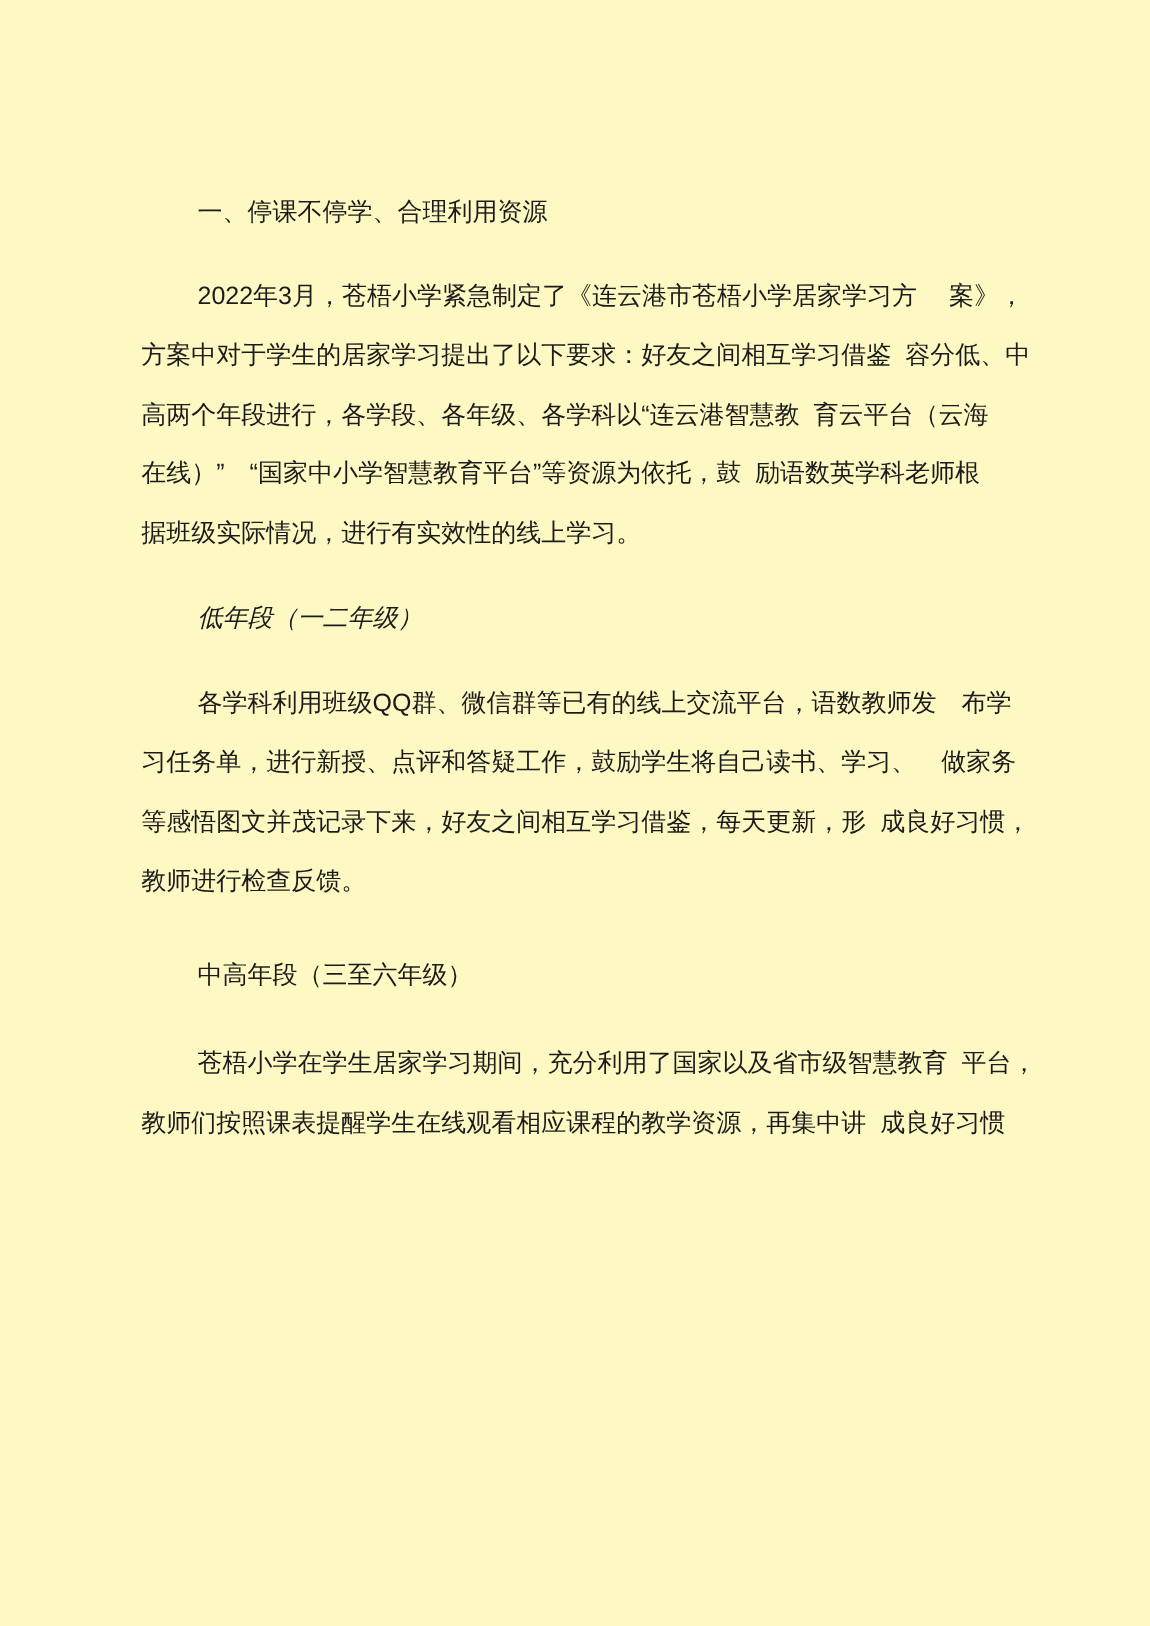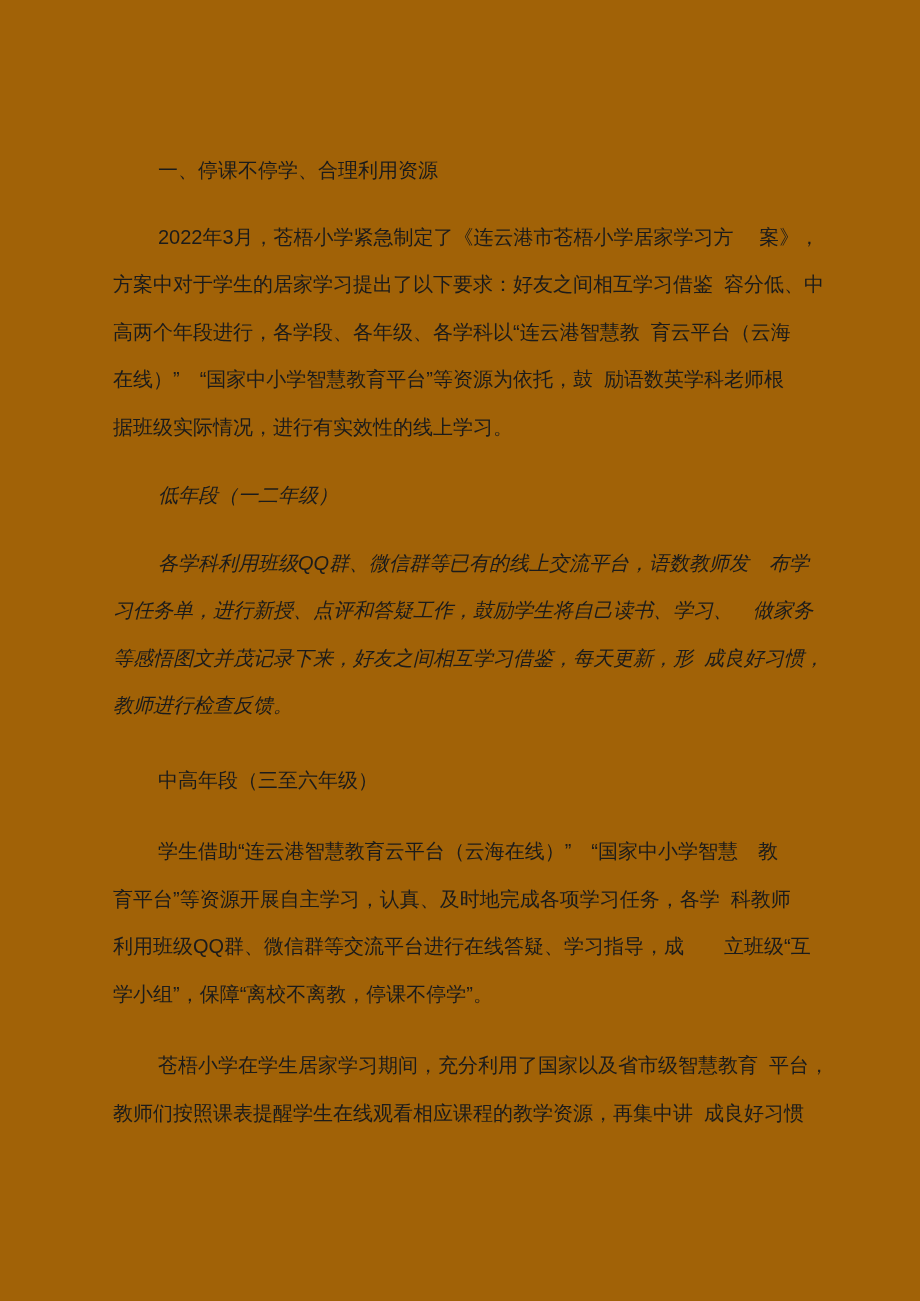--- a/index.html
+++ b/index.html
@@ -11,40 +11,40 @@
     width: 920px;
     height: 1301px;
     font-family: "Liberation Sans", "DejaVu Sans", sans-serif;
     overflow: hidden;
   }
   .page {
     box-sizing: border-box;
     width: 920px;
     height: 1301px;
     padding: 147px 40px 0 113px;
-    background: #a16207;
+    background: #fef9c3;
   }
   .block {
     width: 770px;
   }
   .line {
     font-size: 20px;
     line-height: 47.5px;
     color: #1b1b1b;
     white-space: pre;          
     letter-spacing: 0;
   }
   .line.first {
     padding-left: 45px;        
   }
   
   .b1 { margin-bottom: 19px; }
   .b2 { margin-bottom: 21px; }
   .b3 { margin-bottom: 20px; font-style: italic; }
-  .b4 { margin-bottom: 27px; font-style: italic; }
+  .b4 { margin-bottom: 27px; }
   .b5 { margin-bottom: 24px; }
   .b6 { margin-bottom: 24px; }
   .b7 { margin-bottom: 0; }
 </style>
 </head>
 <body>
 
 <div class="page">
 
   <div class="block b1">
@@ -67,25 +67,19 @@
     <div class="line first">各学科利用班级QQ群、微信群等已有的线上交流平台，语数教师发　布学</div>
     <div class="line">习任务单，进行新授、点评和答疑工作，鼓励学生将自己读书、学习、　做家务</div>
     <div class="line">等感悟图文并茂记录下来，好友之间相互学习借鉴，每天更新，形  成良好习惯，</div>
     <div class="line">教师进行检查反馈。</div>
   </div>
 
   <div class="block b5">
     <div class="line first">中高年段（三至六年级）</div>
   </div>
 
-  <div class="block b6">
-    <div class="line first">学生借助“连云港智慧教育云平台（云海在线）”　“国家中小学智慧　教</div>
-    <div class="line">育平台”等资源开展自主学习，认真、及时地完成各项学习任务，各学  科教师</div>
-    <div class="line">利用班级QQ群、微信群等交流平台进行在线答疑、学习指导，成　　立班级“互</div>
-    <div class="line">学小组”，保障“离校不离教，停课不停学”。</div>
-  </div>
 
   <div class="block b7">
     <div class="line first">苍梧小学在学生居家学习期间，充分利用了国家以及省市级智慧教育  平台，</div>
     <div class="line">教师们按照课表提醒学生在线观看相应课程的教学资源，再集中讲  成良好习惯</div>
   </div>
 
 </div>
 
 </body></html>

